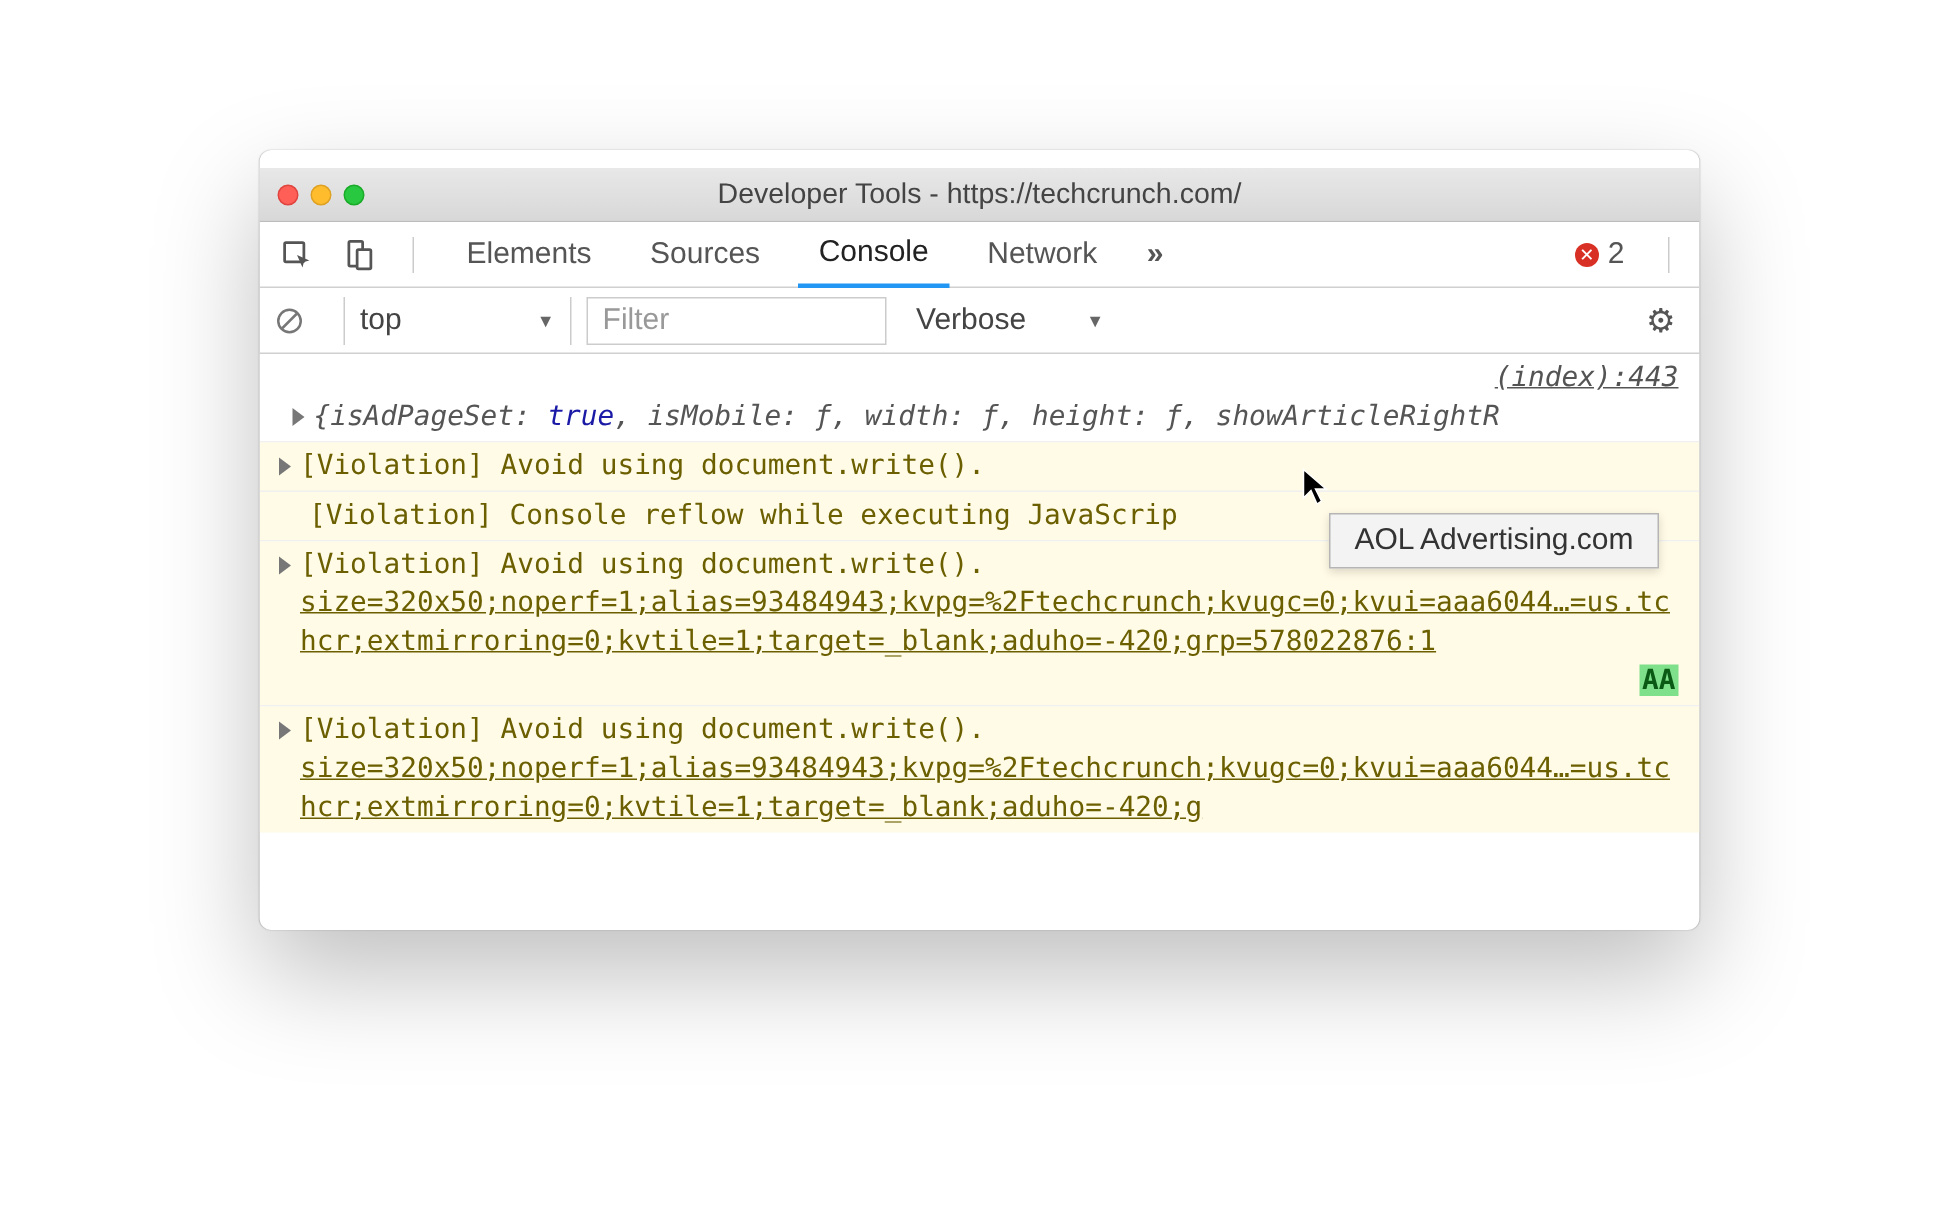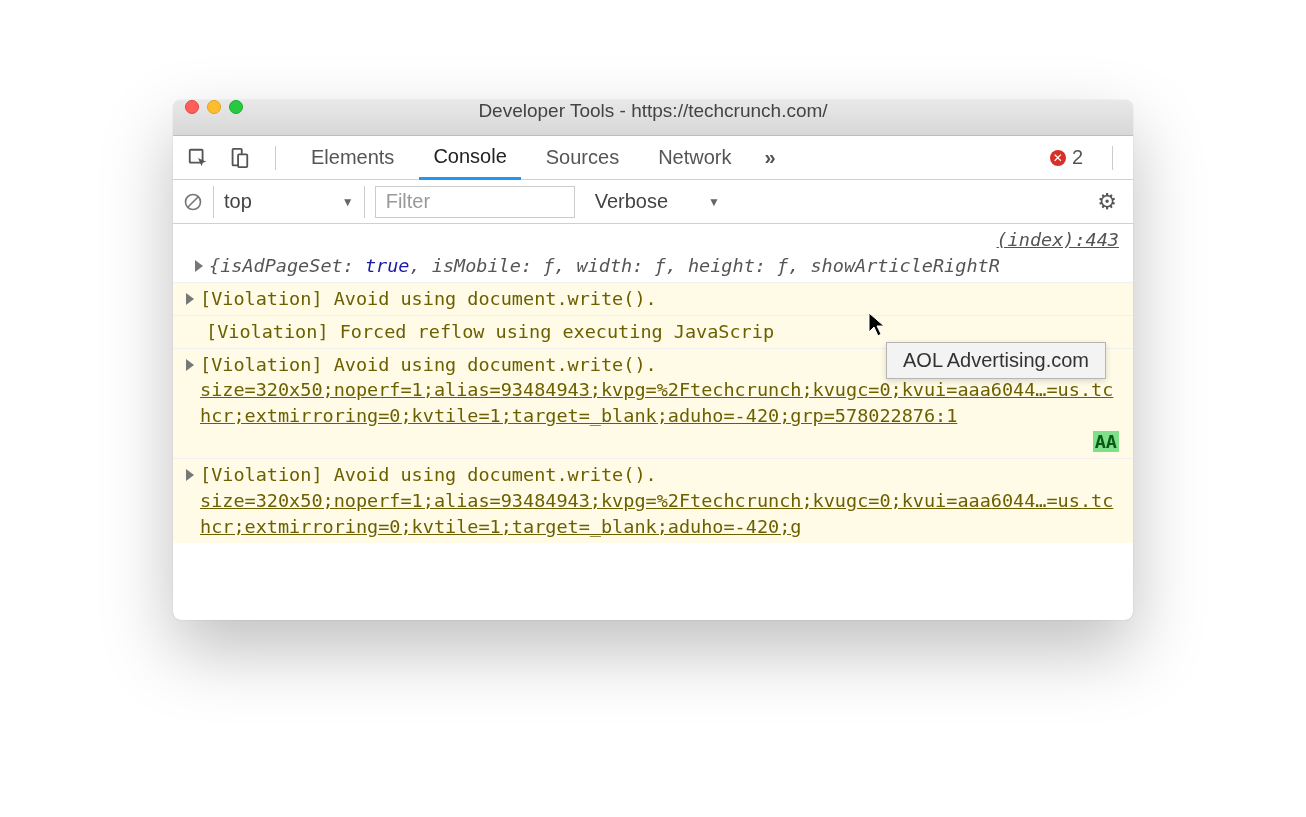--- a/index.html
+++ b/index.html
@@ -22,22 +22,24 @@
     overflow: hidden;
     display: flex;
     flex-direction: column;
     position: relative;
   }
   .titlebar {
     height: 36px;
     background: linear-gradient(#e8e8e8, #d8d8d8);
     border-bottom: 1px solid #bdbdbd;
     display: flex;
+    align-items: center;
     padding: 0 12px;
     position: relative;
+    margin-top: 12px;
   }
   .traffic { display: flex; gap: 8px; }
   .light { width: 14px; height: 14px; border-radius: 50%; }
   .light.red { background: #ff5f57; border: 1px solid #e0443e; }
   .light.yellow { background: #ffbd2e; border: 1px solid #dea123; }
   .light.green { background: #28c940; border: 1px solid #1aab29; }
   .titletext {
     position: absolute; left: 0; right: 0; text-align: center;
     font-size: 19px; color: #444;
   }
@@ -65,21 +67,21 @@
   .errcircle { width: 16px; height: 16px; border-radius: 50%; background: #d93025; color: #fff; font-size: 12px; display: flex; align-items: center; justify-content: center; }
   .toolbar {
     height: 44px; border-bottom: 1px solid #d0d0d0;
     display: flex; align-items: center; padding: 0 10px; gap: 10px;
     font-size: 20px; color: #444;
   }
   .clearbtn svg { width: 20px; height: 20px; }
   .clearbtn { display:flex; align-items:center; }
   .ctxsel {
     height: 32px; display: flex; align-items: center; gap: 90px;
-    padding: 0 10px; border-left: 1px solid #ccc; border-right: 1px solid #ccc;
+    padding: 0 10px; border-left: 1px solid #ccc; border-right: 1px solid #ccc; margin-left: 16px;
   }
   .tri { font-size: 12px; color: #666; }
   .filter {
     height: 32px; border: 1px solid #ccc; width: 200px;
     padding: 12px 10px; font-size: 20px; color: #888; display: flex; align-items: center;
     background: #fff;
   }
   .levelsel { display: flex; align-items: center; gap: 40px; padding: 0 10px; }
   .gear { font-size: 22px; color: #555; margin-left: auto; margin-right: 6px; }
 
@@ -147,22 +149,22 @@
       </svg>
     </div>
     <div class="iconbtn">
       <svg viewBox="0 0 24 24" width="22" height="22" fill="none" stroke="#555" stroke-width="2">
         <rect x="5" y="2" width="10" height="18" rx="1"></rect>
         <rect x="11" y="8" width="10" height="14" rx="1" fill="#fff"></rect>
       </svg>
     </div>
     <div class="vdiv"></div>
     <div class="tab">Elements</div>
+    <div class="tab">Sources</div>
     <div class="tab active">Console</div>
-    <div class="tab">Sources</div>
     <div class="tab">Network</div>
     <div class="more">»</div>
     <div class="spacer"></div>
     <div class="errbadge">
       <div class="errcircle">✕</div>
       <span>2</span>
     </div>
     <div class="vdiv"></div>
   </div>
 
@@ -204,21 +206,21 @@
     <div class="row vio">
       <div class="rowflex">
         <span class="disclose"></span>
         <div class="msgcol">[Violation] Avoid using document.write().</div>
       </div>
     </div>
 
     <div class="row vio">
       <div class="rowflex">
         <span style="width:14px; flex:none"></span>
-        <div class="msgcol">[Violation] Forced reflow using executing JavaScrip</div>
+        <div class="msgcol">[Violation] Console reflow while executing JavaScrip</div>
       </div>
     </div>
 
     <div class="row vio">
       <div class="rowflex">
         <span class="disclose"></span>
         <div class="msgcol">
           <div>[Violation] Avoid using document.write().</div>
           <div><span class="link">size=320x50;noperf=1;alias=93484943;kvpg=%2Ftechcrunch;kvugc=0;kvui=aaa6044…=us.tchcr;extmirroring=0;kvtile=1;target=_blank;aduho=-420;grp=578022876:1</span></div>
           <div style="text-align:right"><span class="badge">AA</span></div>

